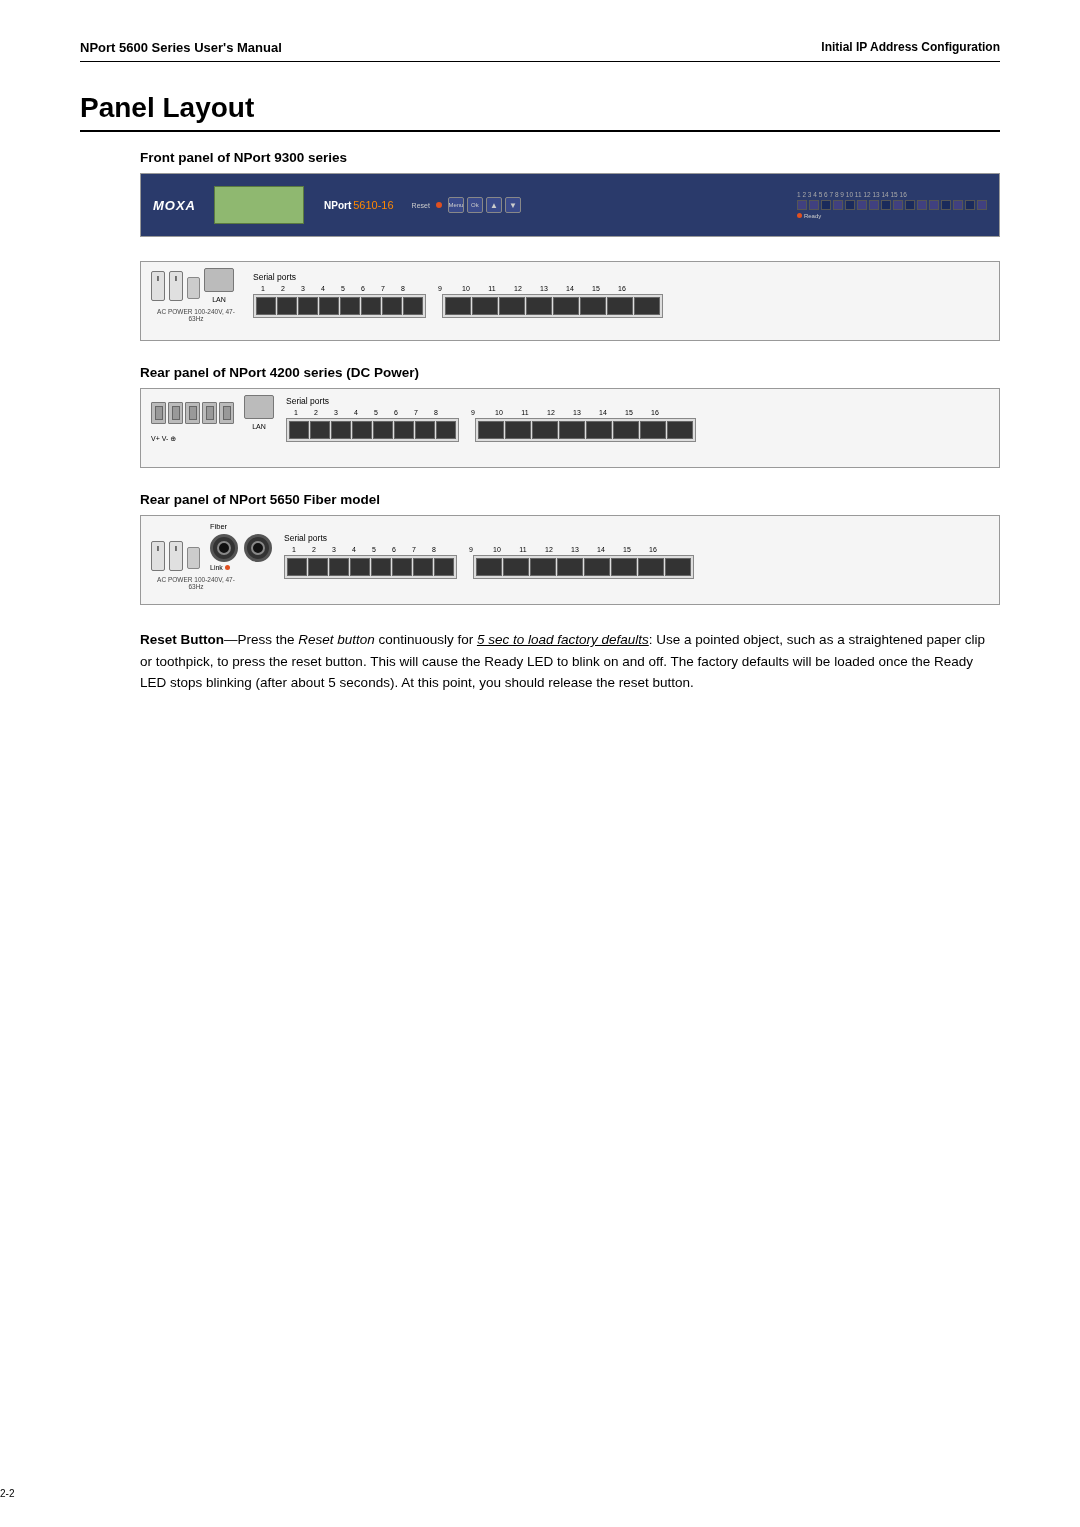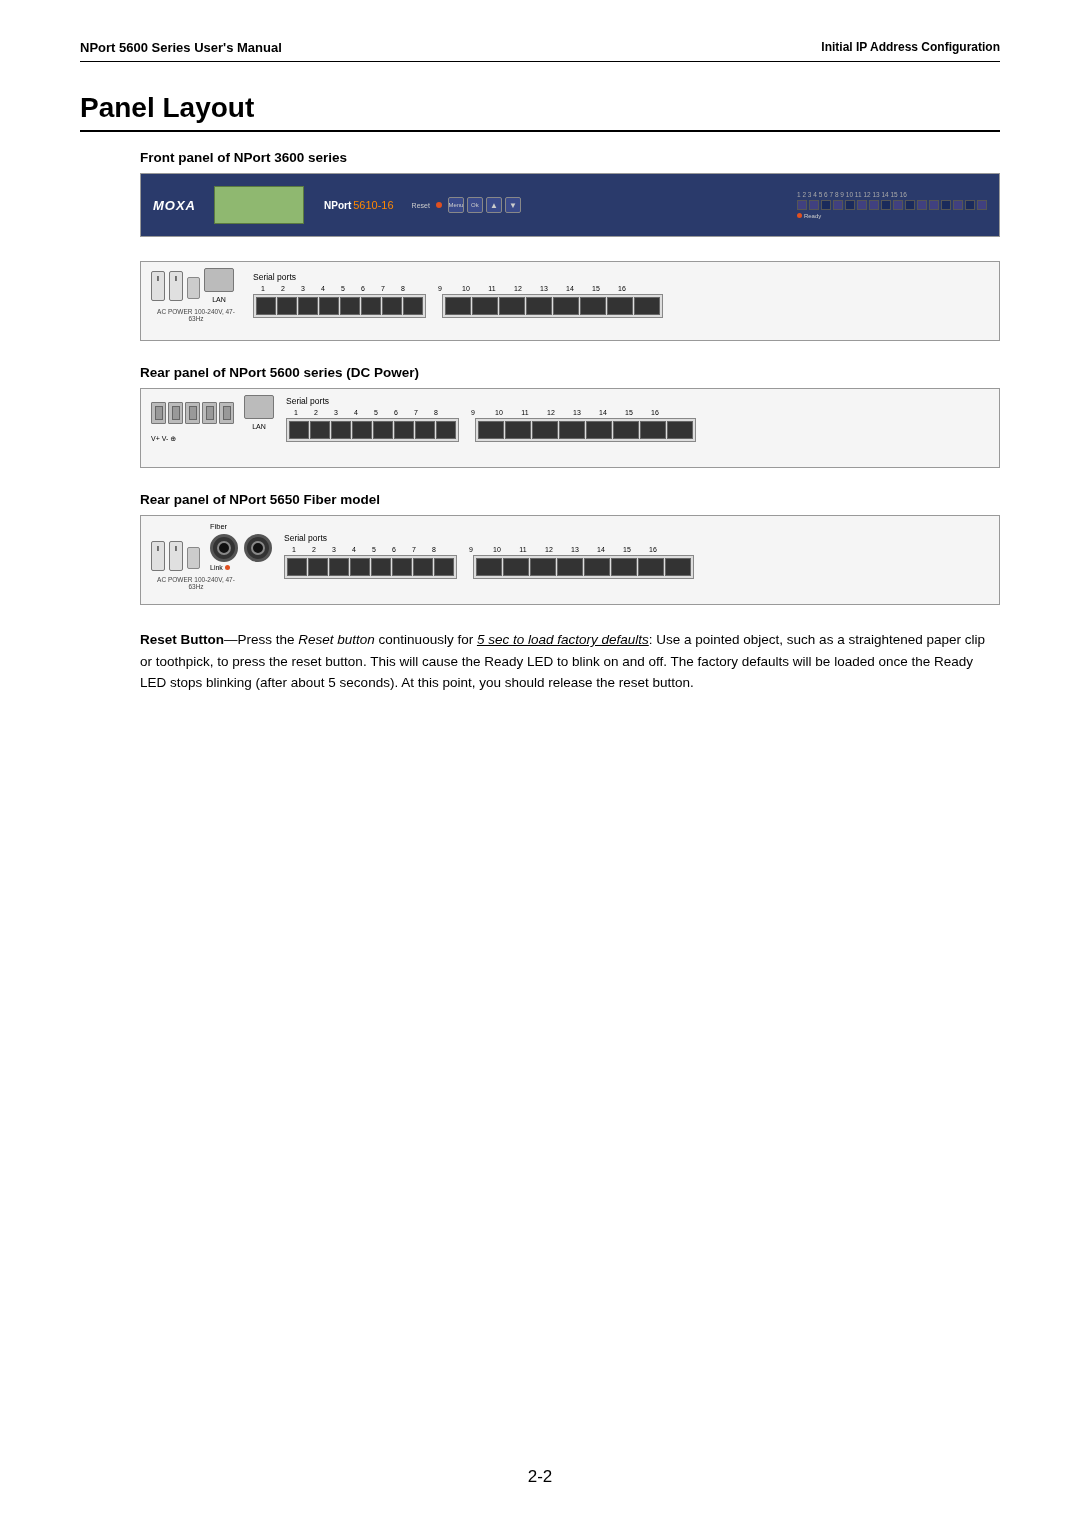--- a/index.html
+++ b/index.html
@@ -156,25 +156,24 @@
     .reset-section .italic {
       font-style: italic;
     }
     .reset-section .italic-underline {
       font-style: italic;
       text-decoration: underline;
     }
 
     .footer {
       position: absolute;
-      bottom: 40px;
+      bottom: 28px;
       left: 0;
       right: 0;
-      text-align: center;
-      font-size: 17px;
+      font-size: 10px;
     }
 
     
     .diagram-box {
       border: 1px solid #999;
       margin-left: 60px;
       margin-bottom: 24px;
       background: #f5f5f5;
       padding: 6px 10px;
     }
@@ -311,21 +310,21 @@
 <div class="page">
 
   <div class="header">
     <span class="header-left">NPort 5600 Series User's Manual</span>
     <span class="header-right">Initial IP Address Configuration</span>
   </div>
 
   <div class="page-title">Panel Layout</div>
 
 
-  <div class="section-label">Front panel of NPort 3600 series</div>
+  <div class="section-label">Front panel of NPort 9300 series</div>
   <div class="diagram-box" style="padding:0; overflow:hidden; margin-right:0;">
     <div class="front-panel">
 
       <span class="moxa-logo">MOXA</span>
 
       <div class="front-lcd"></div>
 
       <div class="front-model">
         <span style="display:flex;align-items:baseline;gap:2px;">
           <span style="color:#fff;font-size:10px;font-weight:bold;">NPort</span>
@@ -435,21 +434,21 @@
               <div class="sp-port-wide"></div>
               <div class="sp-port-wide"></div>
               <div class="sp-port-wide"></div>
             </div>
           </div>
         </div>
       </div>
     </div>
   </div>
 
-  <div class="section-label">Rear panel of NPort 5600 series (DC Power)</div>
+  <div class="section-label">Rear panel of NPort 4200 series (DC Power)</div>
   <div class="diagram-box" style="min-height:80px;">
     <div class="diagram-row">
 
       <div class="left-panel-section">
         <div class="pwr-btns-row">
 
           <div style="display:flex;gap:2px;">
             <div style="width:15px;height:22px;background:#bbb;border:1.5px solid #777;border-radius:1px;display:flex;align-items:center;justify-content:center;">
               <div style="width:8px;height:14px;background:#999;border:1px solid #666;"></div>
             </div>

